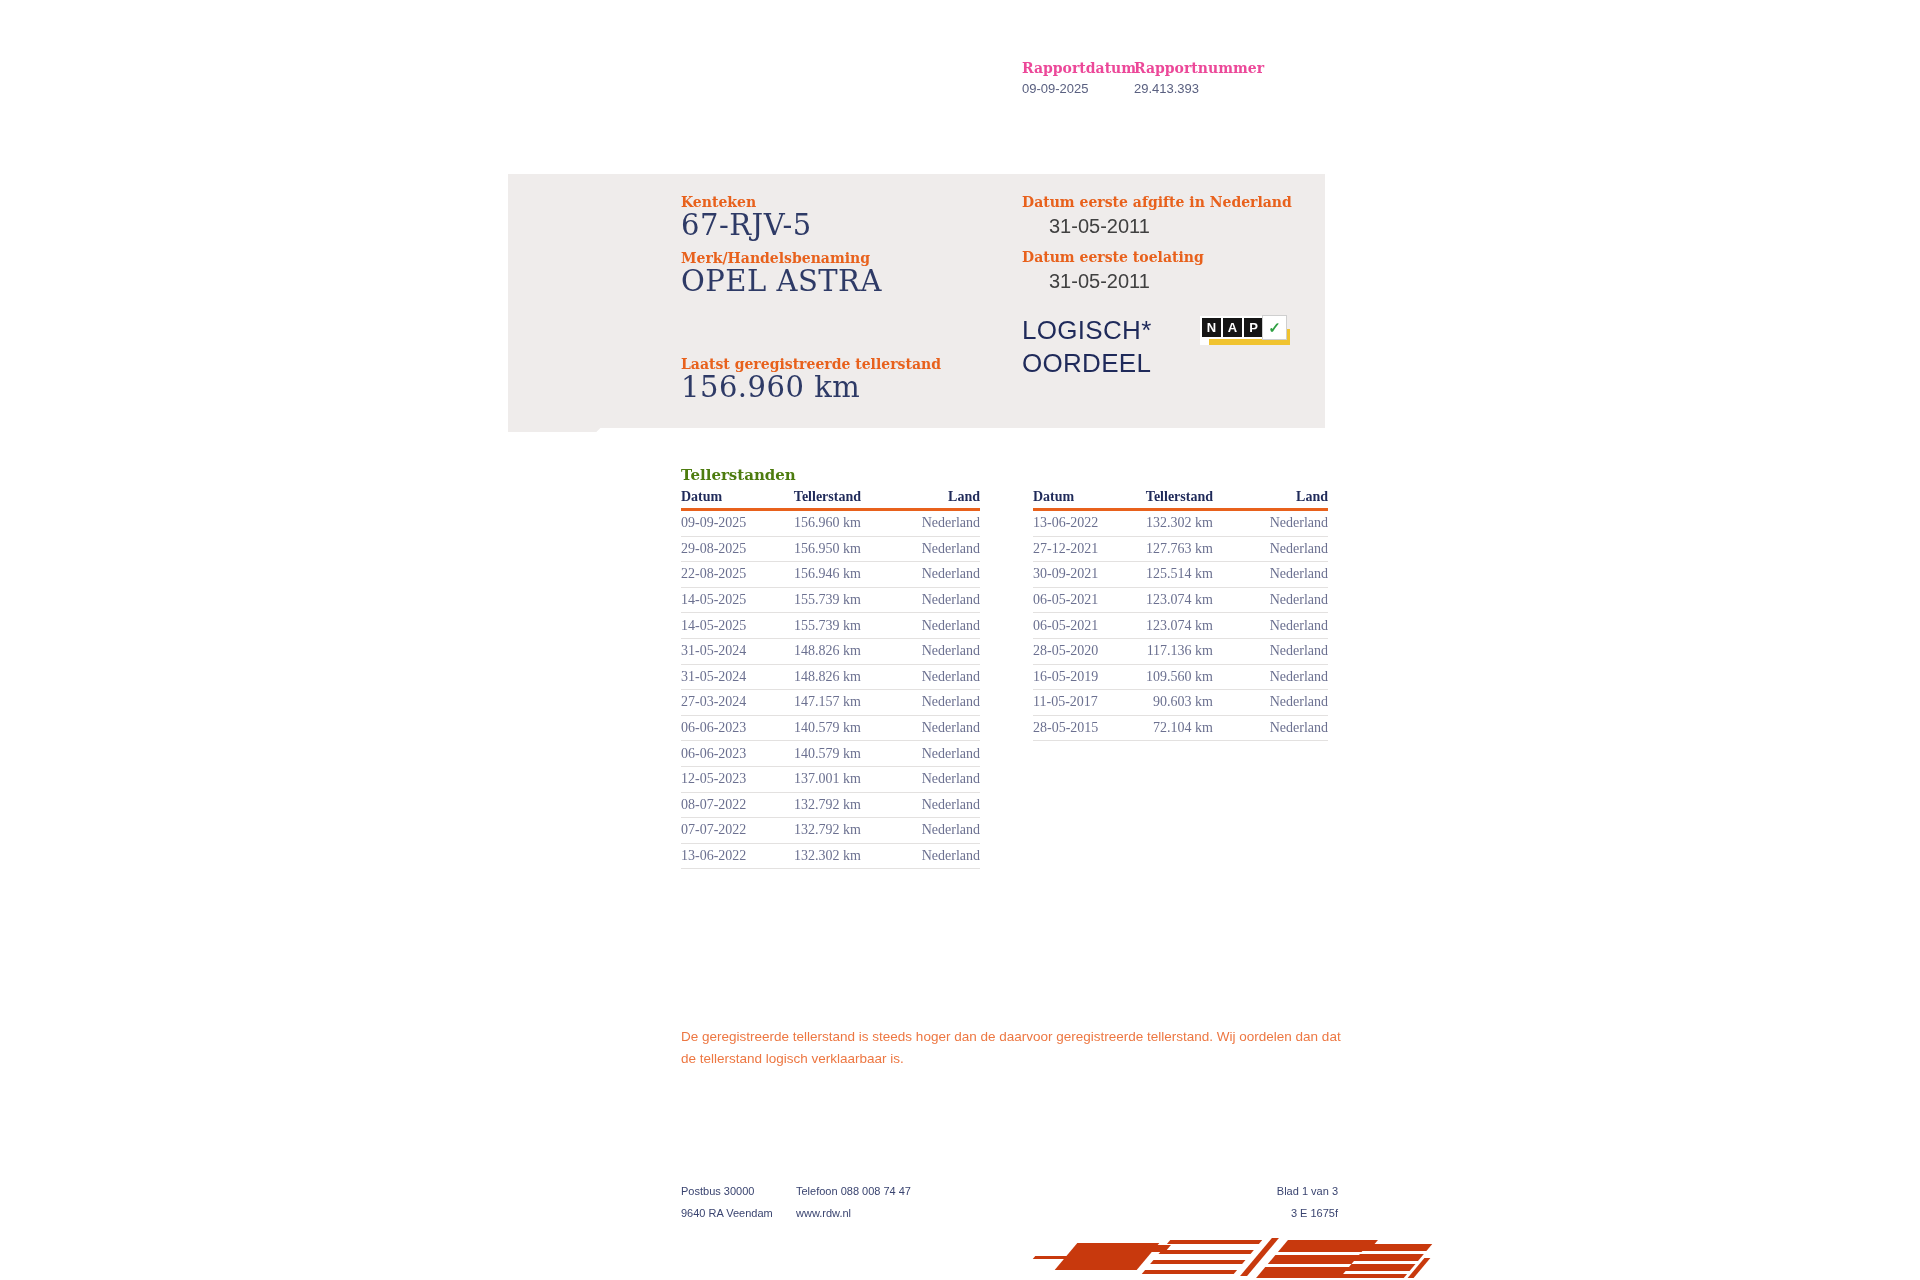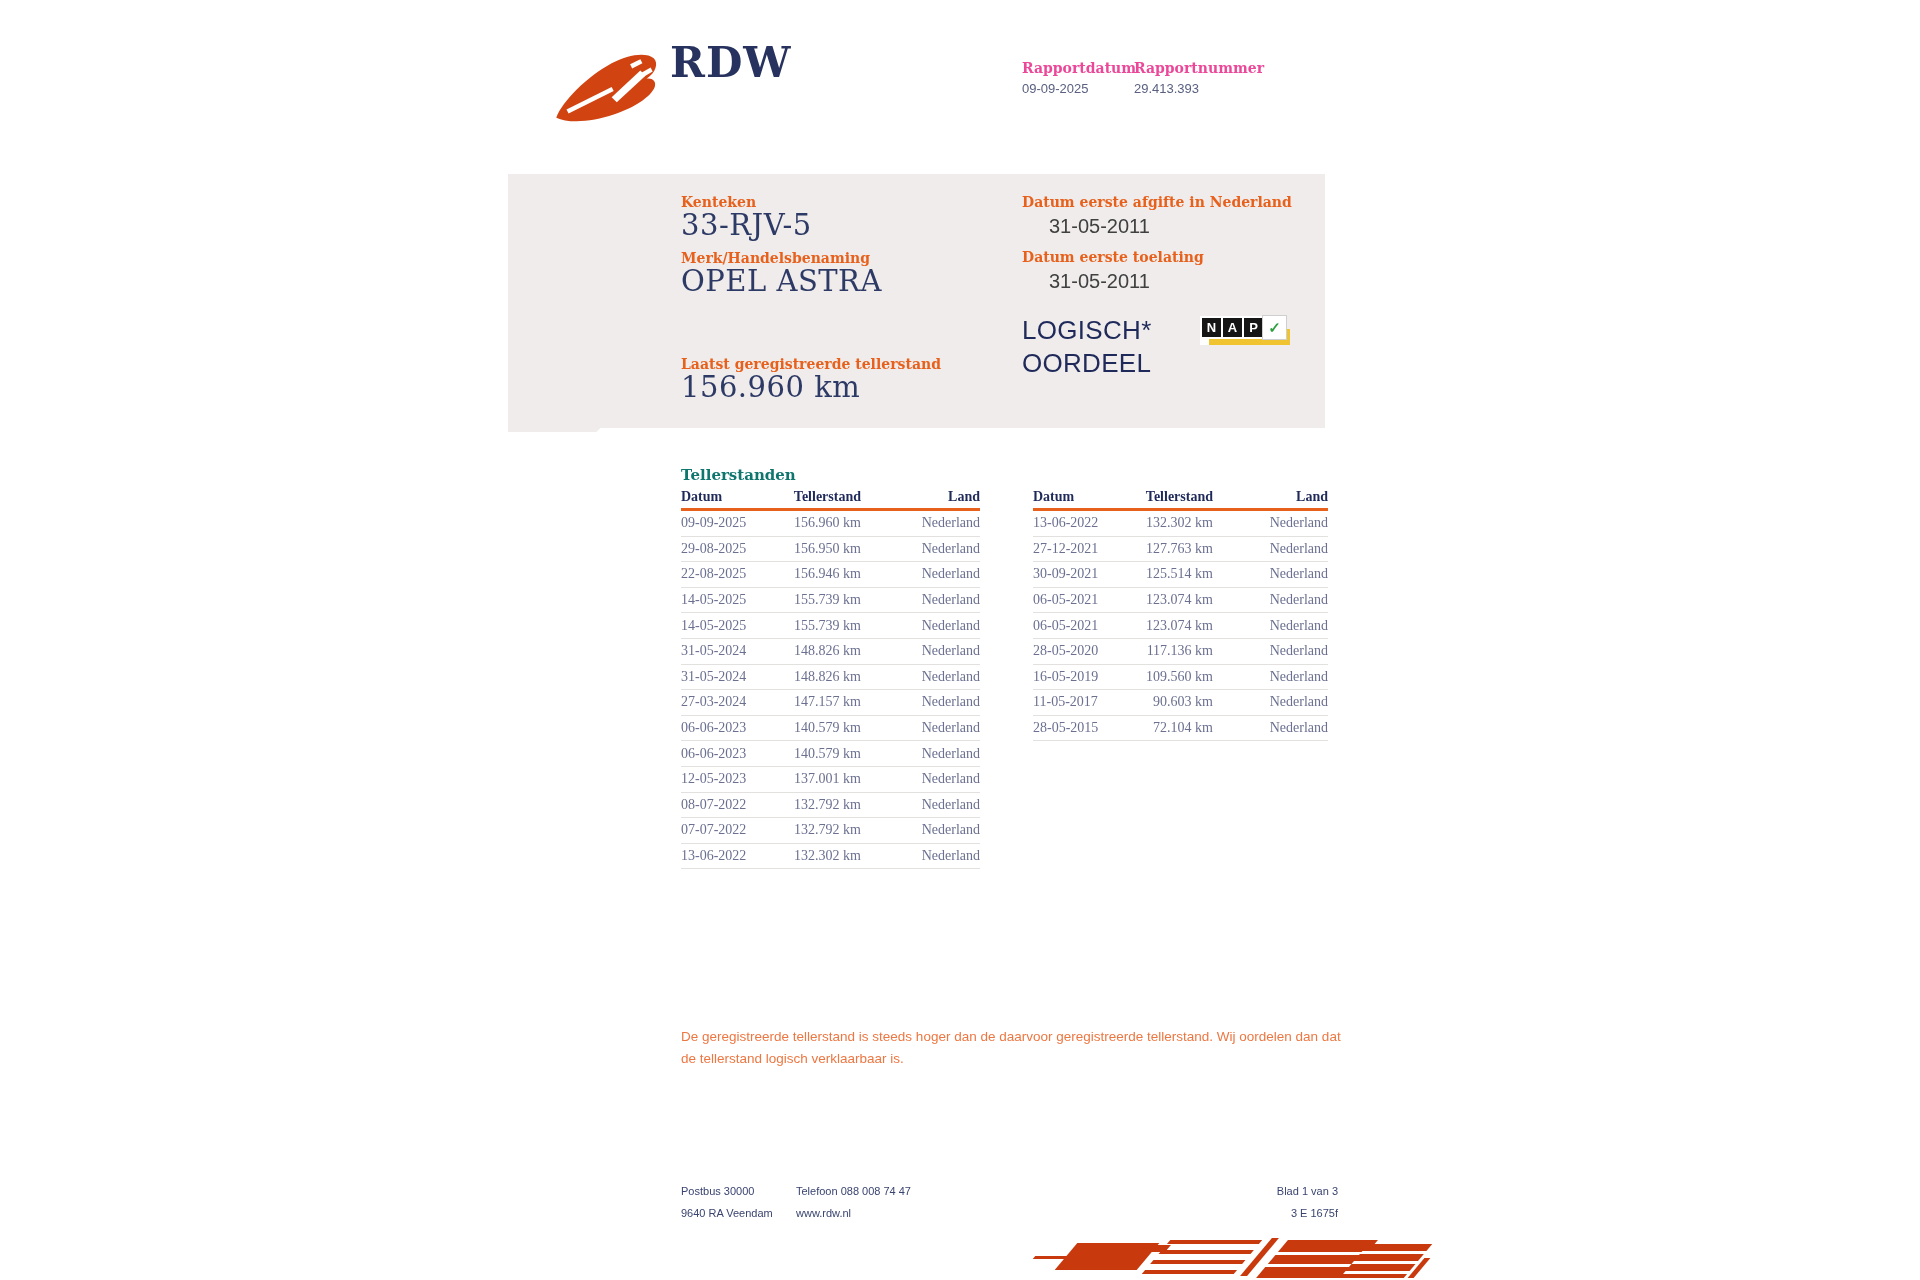--- a/index.html
+++ b/index.html
@@ -61,21 +61,21 @@
     width:19px; height:19px; background:#151515; color:#ffffff;
     font-weight:bold; font-size:13px; display:flex; align-items:center; justify-content:center;
     border:2px solid #ffffff; margin-right:-2px;
   }
   .nap-sq.check { background:#ffffff; color:#2FA042; border:2px solid #ffffff; outline:1px solid #cfcfcf; font-size:15px; }
 
   
   .section-heading {
     position:absolute; left:681px; top:466px;
     font-family:"DejaVu Serif","Liberation Serif",serif;
-    font-weight:bold; font-size:15px; color:#0f766e;
+    font-weight:bold; font-size:15px; color:#4d7c0f;
   }
   .otable { position:absolute; top:488px; font-size:14px; color:#6B7090;font-family:Liberation Serif, serif; }
   .otable.t1 { left:681px; width:299px; }
   .otable.t2 { left:1033px; width:295px; }
   .thead {
     display:flex; align-items:flex-end; height:17px; padding-bottom:3px;
     border-bottom:3px solid #E8611C; color:#1F2A5A; font-weight:bold;
   }
   .trow { display:flex; align-items:center; height:24.6px; border-bottom:1px solid #E3E1E0; }
   .c1 { width:105px; text-align:left; }
@@ -107,43 +107,33 @@
             background:repeating-linear-gradient(to bottom,#C8390D 0 12px,#ffffff 12px 15px,#C8390D 15px 24px,#ffffff 24px 27px,#C8390D 27px 38px) !important; }
   .sblock3{ left:322px; top:8px; width:64px; height:34px;
             background:repeating-linear-gradient(to bottom,#C8390D 0 7px,#ffffff 7px 10px) !important; }
   .sslash2{ left:384px; top:22px; width:6px; height:20px; }
 </style>
 </head>
 <body>
 
 <div class="page">
 
-  <div class="brand">
-    <svg width="108" height="80" viewBox="0 0 105 78">
-      <path fill="#D14311" d="M4,66 C10,50 34,26 58,13 C74,4 92,2 99,8 C104,13 101,22 92,28 C97,27 102,30 100,36 C96,46 80,56 60,63 C40,70 16,72 4,66 Z"></path>
-      <path fill="#ffffff" d="M14,58 L58,36 L60,40 L16,62 Z"></path>
-      <path fill="#ffffff" d="M58,46 L86,20 L91,25 L63,51 Z"></path>
-      <path fill="#ffffff" d="M76,14 L86,9 L88,13 L78,18 Z"></path>
-      <path fill="#ffffff" d="M84,24 L96,17 L98,21 L86,28 Z"></path>
-    </svg>
-    <div class="wordmark">RDW</div>
-  </div>
 
   <div class="report-head">
     <div class="report-fields">
       <div class="rf-label">Rapportdatum</div>
       <div class="rf-label">Rapportnummer</div>
       <div class="rf-value">09-09-2025</div>
       <div class="rf-value">29.413.393</div>
     </div>
   </div>
 
   <div class="graybox">
     <div class="olabel" style="left:173px; top:20px;">Kenteken</div>
-    <div class="bigval" style="left:173px; top:34px;">33-RJV-5</div>
+    <div class="bigval" style="left:173px; top:34px;">67-RJV-5</div>
     <div class="olabel" style="left:173px; top:76px;">Merk/Handelsbenaming</div>
     <div class="bigval" style="left:173px; top:90px;">OPEL ASTRA</div>
     <div class="olabel" style="left:173px; top:182px;">Laatst geregistreerde tellerstand</div>
     <div class="bigval" style="left:173px; top:196px;">156.960 km</div>
 
     <div class="olabel" style="left:514px; top:20px;">Datum eerste afgifte in Nederland</div>
     <div class="dateval" style="left:514px; top:41px;">31-05-2011</div>
     <div class="olabel" style="left:514px; top:75px;">Datum eerste toelating</div>
     <div class="dateval" style="left:514px; top:96px;">31-05-2011</div>
 

